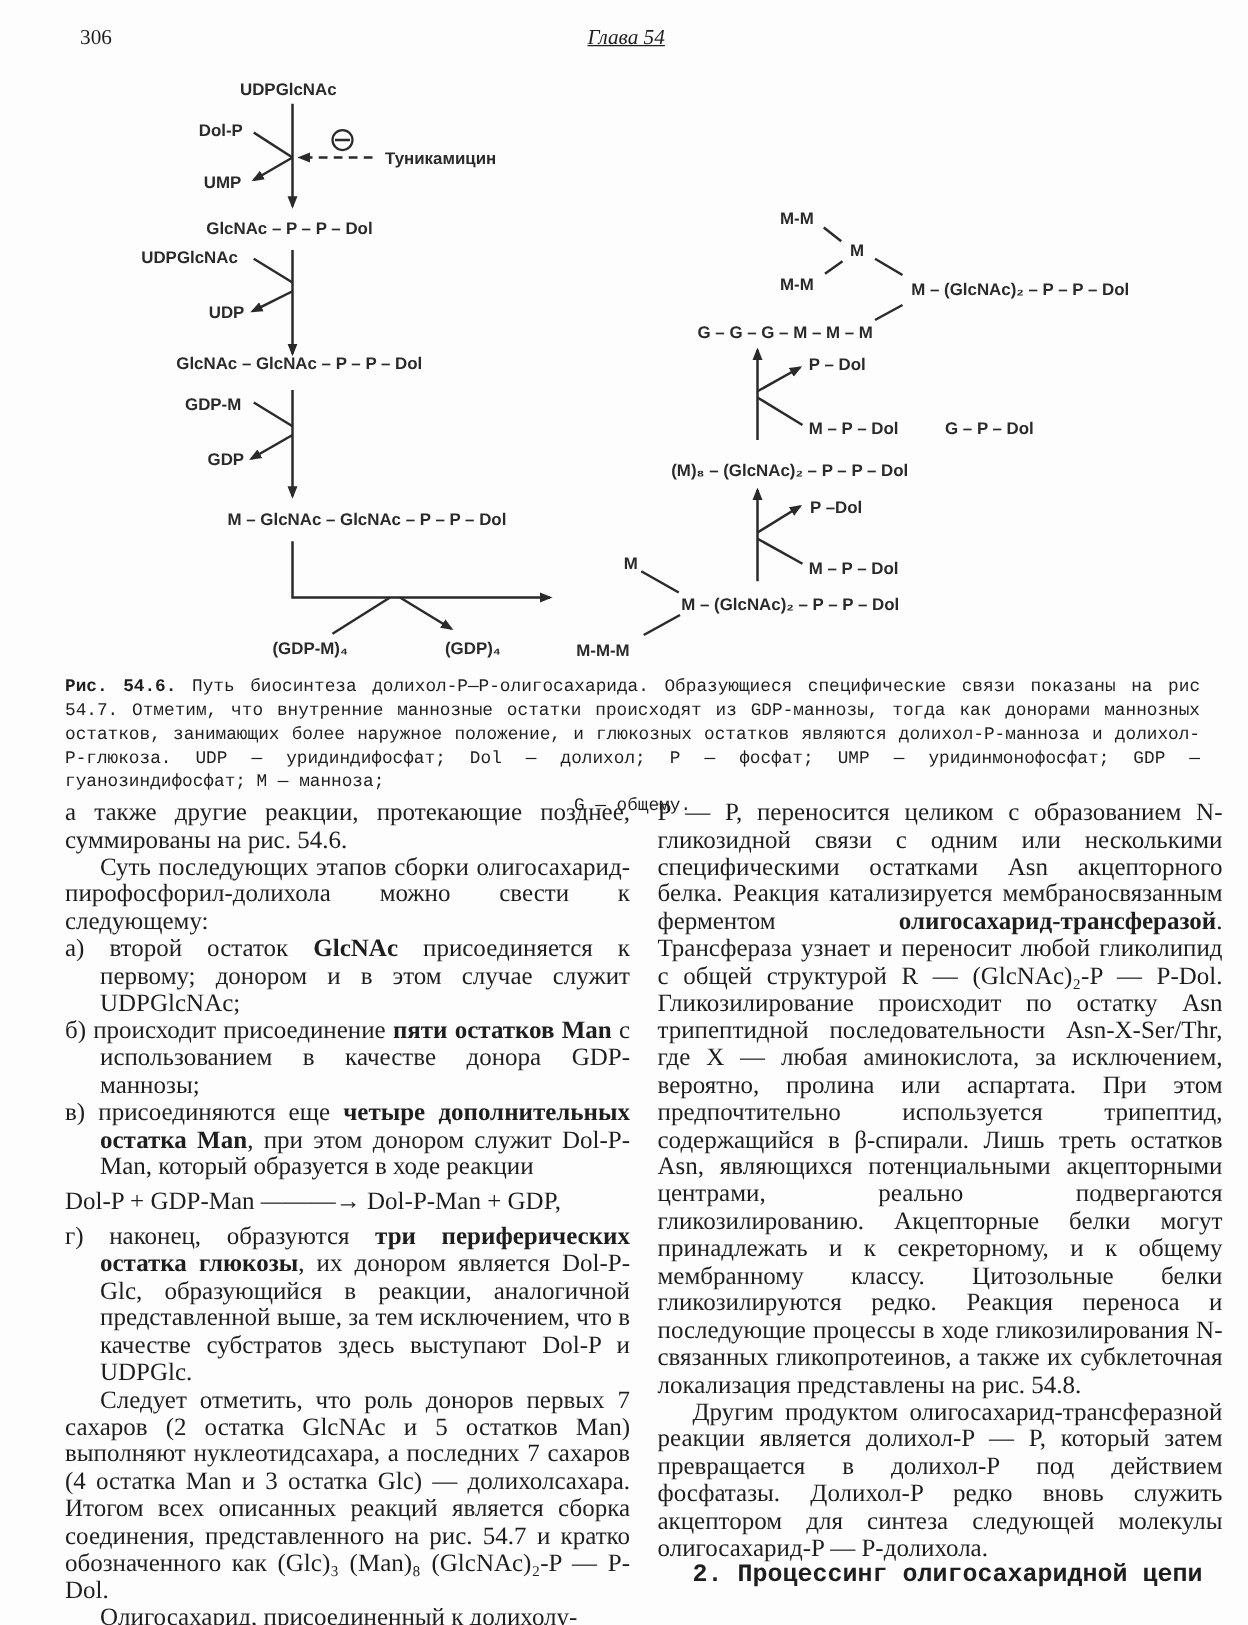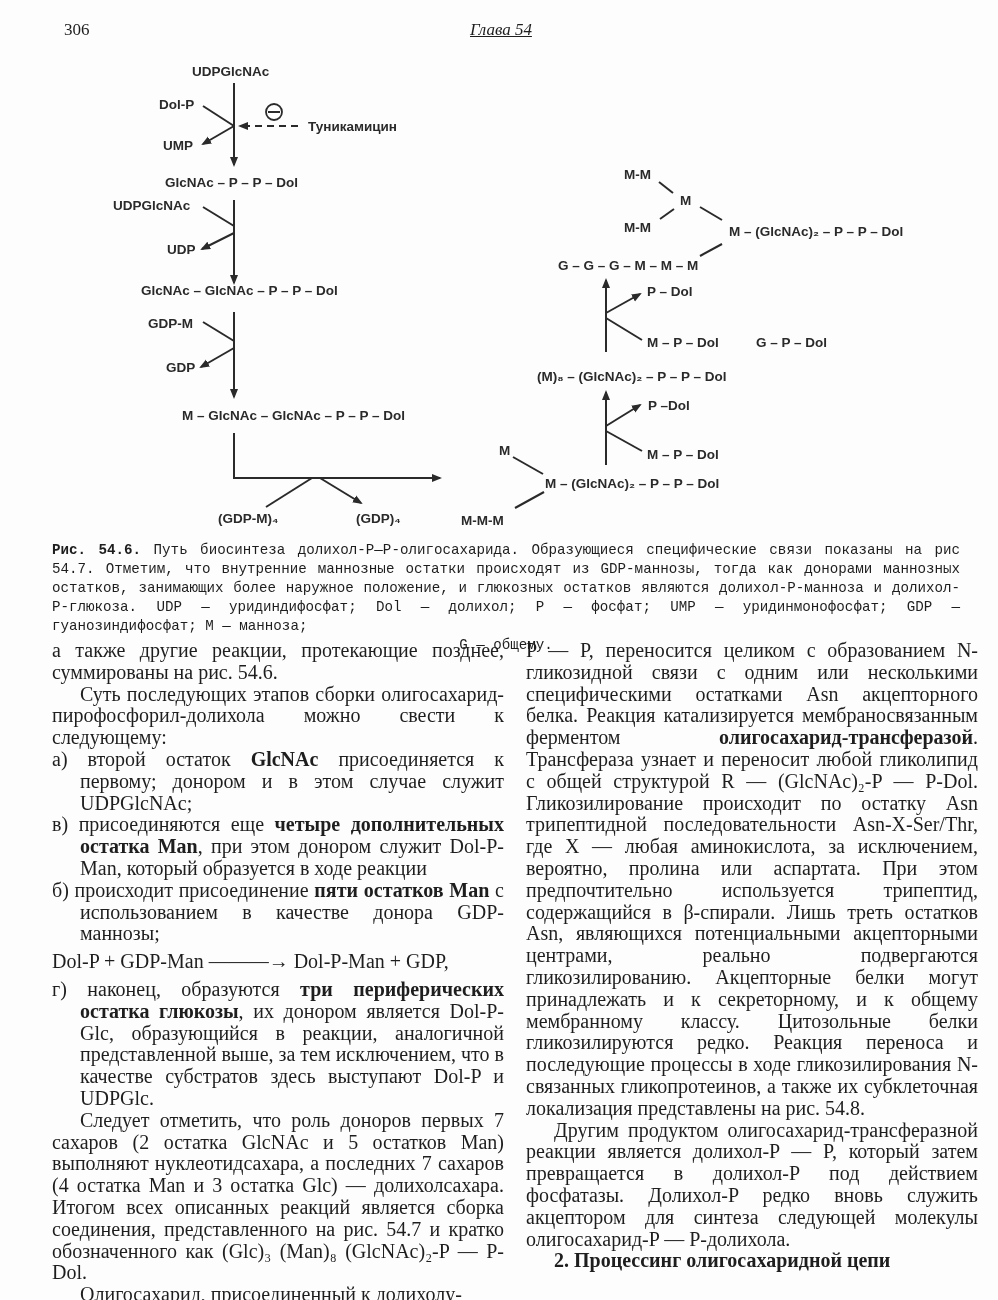--- a/index.html
+++ b/index.html
@@ -15,21 +15,21 @@
   #caption .last { display:block; text-align:center; }
   #caption b { font-weight:bold; }
   .col { position:absolute; top:640px; width:452px; font-family:"Liberation Serif","DejaVu Serif",serif; font-size:20px; line-height:21.8px; text-align:justify; }
   #col-left { left:52px; }
   #col-right { left:526px; }
   .col p { margin:0; }
   .ind { text-indent:28px; }
   .item { padding-left:28px; text-indent:-28px; }
   .eq { margin:6px 0 6px 0 !important; }
   .bold { font-weight:bold; }
-  .head2 { text-indent:28px; font-weight:bold; }
+  .head2 { text-indent:28px; font-weight:bold;font-family:Liberation Mono, monospace; }
 </style>
 </head>
 <body>
 
 <div id="page-num" class="abs serif">306</div>
 <div id="running-head" class="abs serif">Глава 54</div>
 
 <svg id="diagram" width="998" height="535">
   <defs>
     <marker id="ah" markerWidth="10" markerHeight="10" refX="8" refY="5" orient="auto" markerUnits="userSpaceOnUse">
@@ -104,22 +104,22 @@
 <div id="caption" class="abs">
   <b>Рис. 54.6.</b>
   <span>Путь биосинтеза долихол-P—P-олигосахарида. Образующиеся специфические связи показаны на рис 54.7. Отметим, что внутренние маннозные остатки происходят из GDP-маннозы, тогда как донорами маннозных остатков, занимающих более наружное положение, и глюкозных остатков являются долихол-P-манноза и долихол-P-глюкоза. UDP — уридиндифосфат; Dol — долихол; P — фосфат; UMP — уридинмонофосфат; GDP — гуанозиндифосфат; M — манноза;</span>
   <span class="last">G — общему.</span>
 </div>
 
 <div id="col-left" class="col">
   <p>а также другие реакции, протекающие позднее, суммированы на рис. 54.6.</p>
   <p class="ind">Суть последующих этапов сборки олигосахарид-пирофосфорил-долихола можно свести к следующему:</p>
   <p class="item"><span>а) второй остаток </span><span class="bold">GlcNAc</span><span> присоединяется к первому; донором и в этом случае служит UDPGlcNAc;</span></p>
+  <p class="item"><span>б) происходит присоединение </span><span class="bold">пяти остатков Man</span><span> с использованием в качестве донора GDP-маннозы;</span></p>
   <p class="item"><span>в) присоединяются еще </span><span class="bold">четыре дополнительных остатка Man</span><span>, при этом донором служит Dol-P-Man, который образуется в ходе реакции</span></p>
-  <p class="item"><span>б) происходит присоединение </span><span class="bold">пяти остатков Man</span><span> с использованием в качестве донора GDP-маннозы;</span></p>
   <p class="eq">Dol-P + GDP-Man ———→ Dol-P-Man + GDP,</p>
   <p class="item"><span>г) наконец, образуются </span><span class="bold">три периферических остатка глюкозы</span><span>, их донором является Dol-P-Glc, образующийся в реакции, аналогичной представленной выше, за тем исключением, что в качестве субстратов здесь выступают Dol-P и UDPGlc.</span></p>
   <p class="ind"><span>Следует отметить, что роль доноров первых 7 сахаров (2 остатка GlcNAc и 5 остатков Man) выполняют нуклеотидсахара, а последних 7 сахаров (4 остатка Man и 3 остатка Glc) — долихолсахара. Итогом всех описанных реакций является сборка соединения, представленного на рис. 54.7 и кратко обозначенного как</span> <span>(Glc)₃ (Man)₈ (GlcNAc)₂-P — P-Dol.</span></p>
   <p class="ind">Олигосахарид, присоединенный к долихолу-</p>
 </div>
 
 <div id="col-right" class="col">
   <p><span>P — P, переносится целиком с образованием N-гликозидной связи с одним или несколькими специфическими остатками Asn акцепторного белка. Реакция катализируется мембраносвязанным ферментом </span><span class="bold">олигосахарид-трансферазой</span><span>. Трансфераза узнает и переносит любой гликолипид с общей структурой R — (GlcNAc)₂-P — P-Dol. Гликозилирование происходит по остатку Asn трипептидной последовательности Asn-X-Ser/Thr, где X — любая аминокислота, за исключением, вероятно, пролина или аспартата. При этом предпочтительно используется трипептид, содержащийся в β-спирали. Лишь треть остатков Asn, являющихся потенциальными акцепторными центрами, реально подвергаются гликозилированию. Акцепторные белки могут принадлежать и к секреторному, и к общему мембранному классу. Цитозольные белки гликозилируются редко. Реакция переноса и последующие процессы в ходе гликозилирования N-связанных гликопротеинов, а также их субклеточная локализация представлены на рис. 54.8.</span></p>
   <p class="ind">Другим продуктом олигосахарид-трансферазной реакции является долихол-P — P, который затем превращается в долихол-P под действием фосфатазы. Долихол-P редко вновь служить акцептором для синтеза следующей молекулы олигосахарид-P — P-долихола.</p>
   <p class="head2">2. Процессинг олигосахаридной цепи</p>

